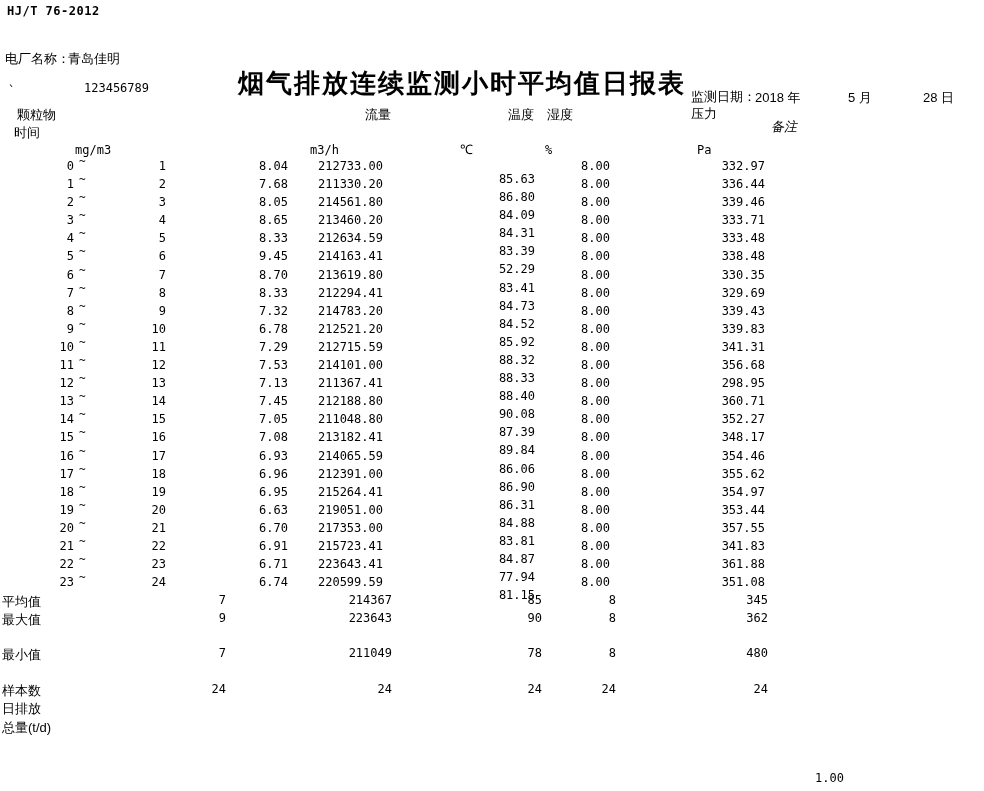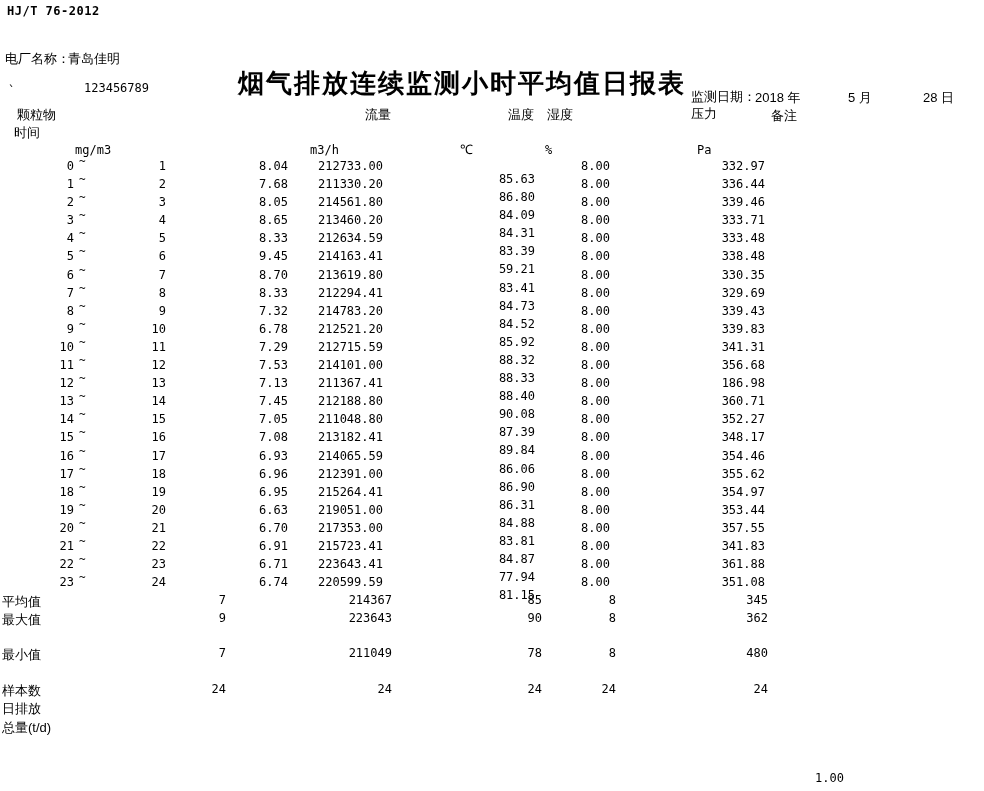--- a/index.html
+++ b/index.html
@@ -19,21 +19,21 @@
   .date-label { left:691px; top:88px; }
   .date-year { left:755px; top:89px; }
   .date-month { left:848px; top:89px; }
   .date-day { left:923px; top:89px;text-align:right; }
   .col-pm { left:17px; top:106px; }
   .col-flow { left:365px; top:106px; }
   .col-temp { left:508px; top:106px; }
   .col-hum { left:547px; top:106px; }
   .col-press { left:691px; top:105px; }
   .time-label { left:14px; top:124px; }
-  .remark-label { left:771px; top:107px; }
+  .remark-label { left:771px; top:118px;font-style:italic; }
   .u-pm { left:42px; top:143px;padding-left:33px; }
   .u-flow { left:310px; top:143px; }
   .u-temp { left:460px; top:140px; font-family:"Liberation Sans", sans-serif; font-size:13px; }
   .u-hum { left:545px; top:143px; }
   .u-press { left:697px; top:143px; }
 
   .hourly { position:absolute; left:0; top:159px; width:984px; }
   .hrow { position:relative; height:18.1px; }
   .cell { position:absolute; top:0; text-align:right; }
   .c-from { left:34px; width:40px; }
@@ -145,21 +145,21 @@
         <span class="cell c-hum num">8.00</span>
         <span class="cell c-press num">333.48</span>
       </div>
 
       <div class="hrow">
         <span class="cell c-from num">5</span>
         <span class="cell c-tilde num">~</span>
         <span class="cell c-to num">6</span>
         <span class="cell c-pm num">9.45</span>
         <span class="cell c-flow num">214163.41</span>
-        <span class="cell c-temp num">59.21</span>
+        <span class="cell c-temp num">52.29</span>
         <span class="cell c-hum num">8.00</span>
         <span class="cell c-press num">338.48</span>
       </div>
 
       <div class="hrow">
         <span class="cell c-from num">6</span>
         <span class="cell c-tilde num">~</span>
         <span class="cell c-to num">7</span>
         <span class="cell c-pm num">8.70</span>
         <span class="cell c-flow num">213619.80</span>
@@ -224,21 +224,21 @@
       </div>
 
       <div class="hrow">
         <span class="cell c-from num">12</span>
         <span class="cell c-tilde num">~</span>
         <span class="cell c-to num">13</span>
         <span class="cell c-pm num">7.13</span>
         <span class="cell c-flow num">211367.41</span>
         <span class="cell c-temp num">88.40</span>
         <span class="cell c-hum num">8.00</span>
-        <span class="cell c-press num">186.98</span>
+        <span class="cell c-press num">298.95</span>
       </div>
 
       <div class="hrow">
         <span class="cell c-from num">13</span>
         <span class="cell c-tilde num">~</span>
         <span class="cell c-to num">14</span>
         <span class="cell c-pm num">7.45</span>
         <span class="cell c-flow num">212188.80</span>
         <span class="cell c-temp num">90.08</span>
         <span class="cell c-hum num">8.00</span>

